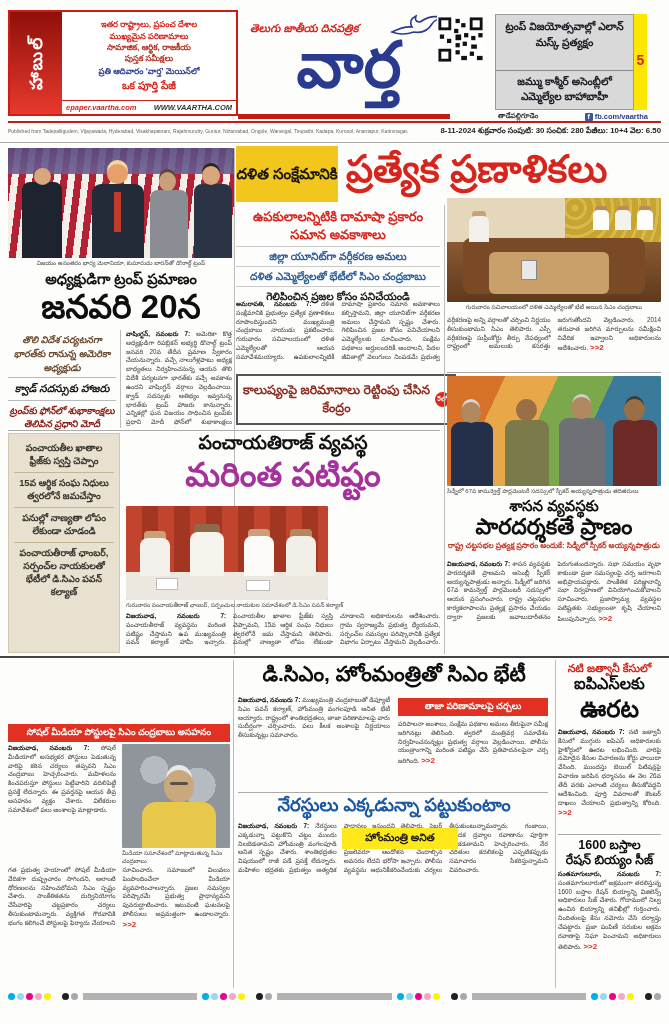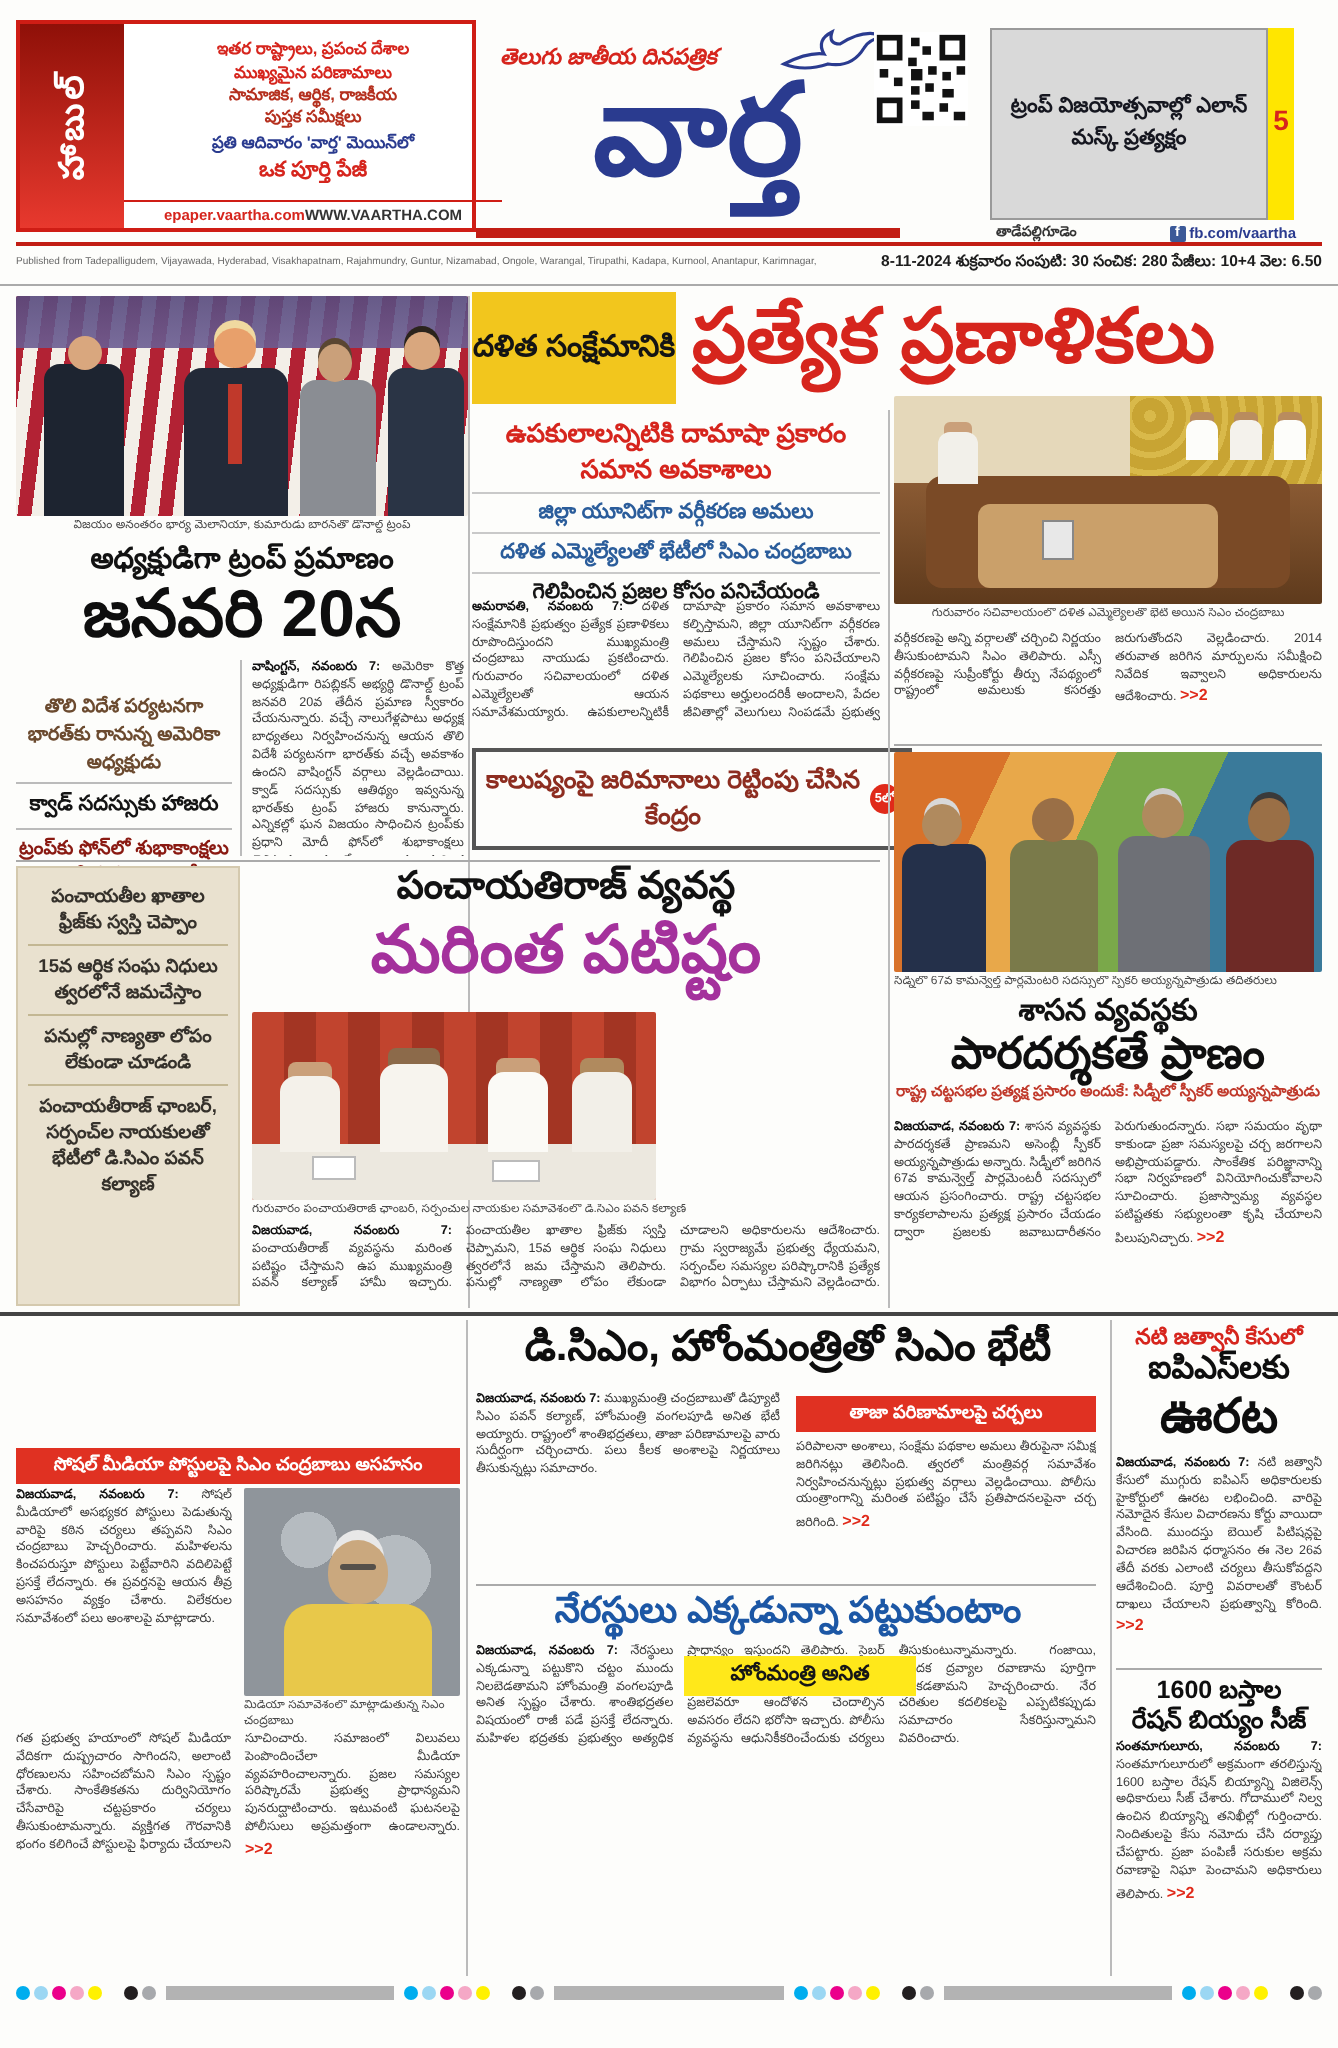--- a/index.html
+++ b/index.html
@@ -9,21 +9,21 @@
   .hrule{position:absolute;height:1px;background:#aaa;}
   
   #promo{left:8px;top:10px;width:226px;height:102px;border:2px solid #cf1d15;display:flex;background:#fff;}
   #promo-brand{width:52px;background:linear-gradient(180deg,#e8392e,#8f1008);color:#fff;display:flex;align-items:center;justify-content:center;writing-mode:vertical-rl;transform:rotate(180deg);font-weight:bold;font-size:17px;letter-spacing:2px;}
   #promo-main{flex:1;display:flex;flex-direction:column;}
   #promo-lines{flex:1;display:flex;flex-direction:column;justify-content:center;text-align:center;padding:2px 3px;}
   .promo-line{font-size:8.3px;font-weight:bold;color:#d6251d;line-height:1.35;}
   .promo-line:nth-child(3),.promo-line:nth-child(4){color:#b5301e;}
   .promo-line:nth-child(5){color:#2a3b8f;margin-top:2px;}
   .promo-line:nth-child(6){font-size:10.5px;color:#d6251d;margin-top:1px;}
-  #promo-foot{border-top:1px solid #cf1d15;display:flex;justify-content:space-between;padding:2px 20px;font-size:7.5px;font-weight:bold;}
+  #promo-foot{border-top:1px solid #cf1d15;display:flex;justify-content:space-between;padding:2px 4px;font-size:7.5px;font-weight:bold;font-style:italic;}
   #promo-foot .u1{color:#d6251d;} #promo-foot .u2{color:#333;}
   #tagline{left:250px;top:22px;color:#d6251d;font-weight:bold;font-style:italic;font-size:11px;}
   #logo{left:238px;top:34px;width:222px;text-align:center;color:#2a3b8f;font-weight:bold;font-size:64px;line-height:1;font-family:"Liberation Serif","DejaVu Serif",serif;}
   #logo-bar{left:238px;top:114px;width:212px;height:5px;background:#c21d14;}
   #head-redline{left:8px;top:121px;width:653px;height:2px;background:#c21d14;}
   #qr{left:437px;top:16px;width:47px;height:47px;}
   #topbox{left:495px;top:14px;width:152px;height:96px;display:flex;}
   #topbox-in{flex:1;background:#d9d9d9;border:1px solid #9a9a9a;display:flex;flex-direction:column;justify-content:center;gap:16px;}
   .tb-line{padding:3px 5px;font-size:10.5px;font-weight:bold;color:#15161f;text-align:center;line-height:1.5;}
   .tb-line + .tb-line{border-top:1px solid #8a8a8a;}
@@ -48,21 +48,21 @@
   #lead-kicker{left:236px;top:146px;width:102px;height:56px;background:#f2c61d;color:#141414;font-weight:bold;font-size:15px;text-align:center;display:flex;align-items:center;justify-content:center;line-height:1.25;}
   #lead-h{left:346px;top:142px;width:318px;height:62px;color:#d6251d;font-weight:bold;font-size:38px;line-height:1.45;overflow:hidden;white-space:nowrap;}
   #lead-decks{left:236px;top:206px;width:204px;}
   #lead-decks .deck{font-weight:bold;text-align:center;line-height:1.4;padding:2px 0;}
   #lead-decks .deck:nth-child(1){color:#d6251d;font-size:13px;}
   #lead-decks .deck:nth-child(2),#lead-decks .deck:nth-child(3){color:#2b5d9b;font-size:10.5px;border-top:1px solid #c9c9c9;}
   #lead-decks .deck:nth-child(4){color:#161616;font-size:10.5px;border-top:1px solid #c9c9c9;}
   
   #trump-h1{left:8px;top:271px;width:226px;text-align:center;font-weight:bold;font-size:14.5px;color:#121212;}
   #trump-h2{left:8px;top:288px;width:226px;text-align:center;font-weight:bold;font-size:33px;color:#0e0e0e;}
-  #trump-decks{left:8px;top:344px;width:108px;}
+  #trump-decks{left:8px;top:330px;width:108px;font-style:italic;}
   #trump-decks .deck{font-weight:bold;text-align:center;line-height:1.45;padding:3px 0;}
   #trump-decks .deck:nth-child(1){color:#6b4a2f;font-size:9.5px;}
   #trump-decks .deck:nth-child(2){color:#141414;font-size:10.5px;border-top:1px solid #bbb;}
   #trump-decks .deck:nth-child(3){color:#8a1a12;font-size:9.5px;border-top:1px solid #bbb;}
   
   #pollution{left:236px;top:374px;width:208px;height:47px;border:2px solid #555;display:flex;align-items:center;justify-content:center;gap:4px;padding:0 4px;}
   #pollution .t{font-size:12.5px;font-weight:bold;color:#8d2d20;text-align:center;line-height:1.4;}
   .badge{min-width:15px;height:15px;border-radius:50%;background:#e02a1a;color:#fff;font-size:6.5px;font-weight:bold;display:inline-flex;align-items:center;justify-content:center;}
   
   #pside{left:8px;top:433px;width:112px;height:220px;background:#e9e1cf;border:1px solid #d4c9ae;padding:4px 5px;box-sizing:border-box;}
@@ -147,20 +147,21 @@
       <rect x="13" y="24" width="3" height="3"></rect>
         <rect x="17" y="28" width="4" height="3"></rect>
         <rect x="23" y="25" width="3" height="3"></rect>
         <rect x="28" y="28" width="4" height="3"></rect>
     </g>
   </svg>
 
   <div class="abs" id="topbox">
     <div id="topbox-in">
         <div class="tb-line">ట్రంప్ విజయోత్సవాల్లో ఎలాన్ మస్క్ ప్రత్యక్షం</div>
+        <div class="tb-line">జమ్ము కాశ్మీర్ అసెంబ్లీలో ఎమ్మెల్యేల బాహాబాహీ</div>
       </div>
     <div id="topbox-strip">
       <div id="topbox-page">5 </div>
     </div>
   </div>
 
   <div class="abs" id="edition-row">
     <span id="edition">తాడేపల్లిగూడెం </span>
     <span id="fbline">
       <span id="fbicon">f</span>

